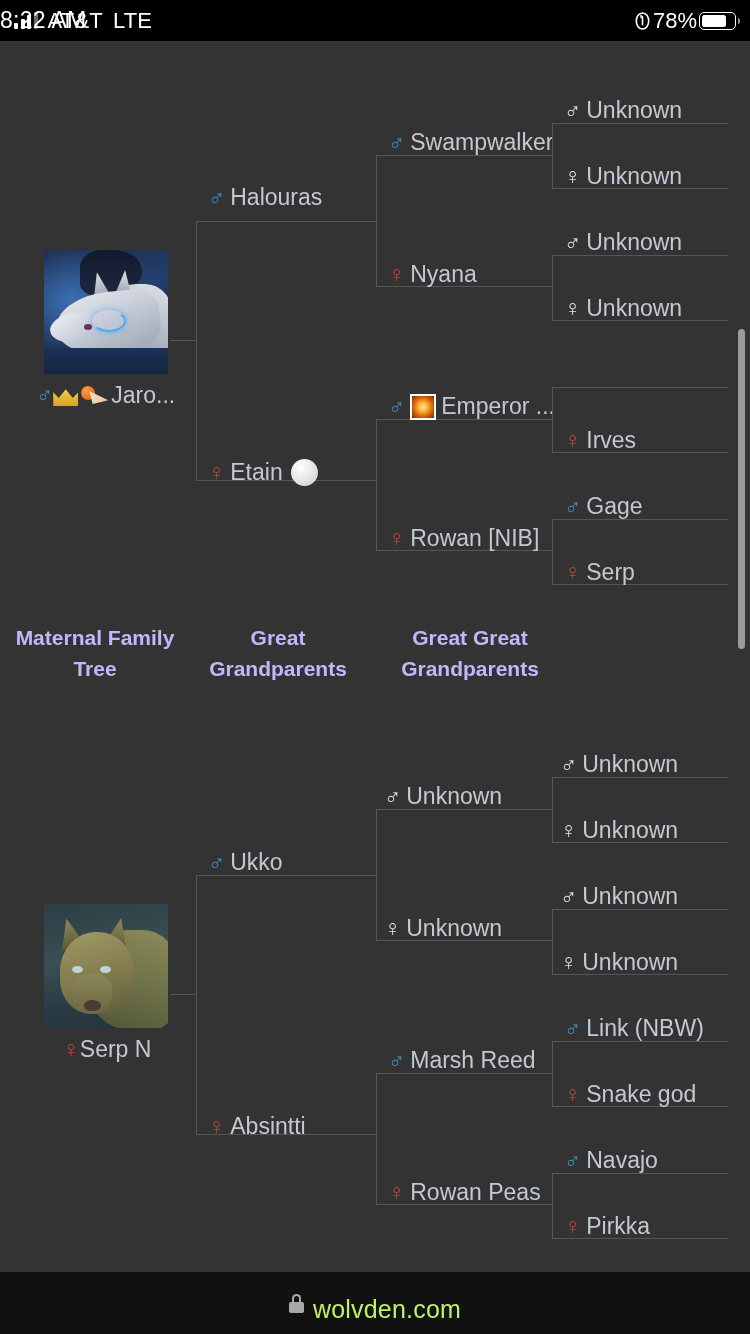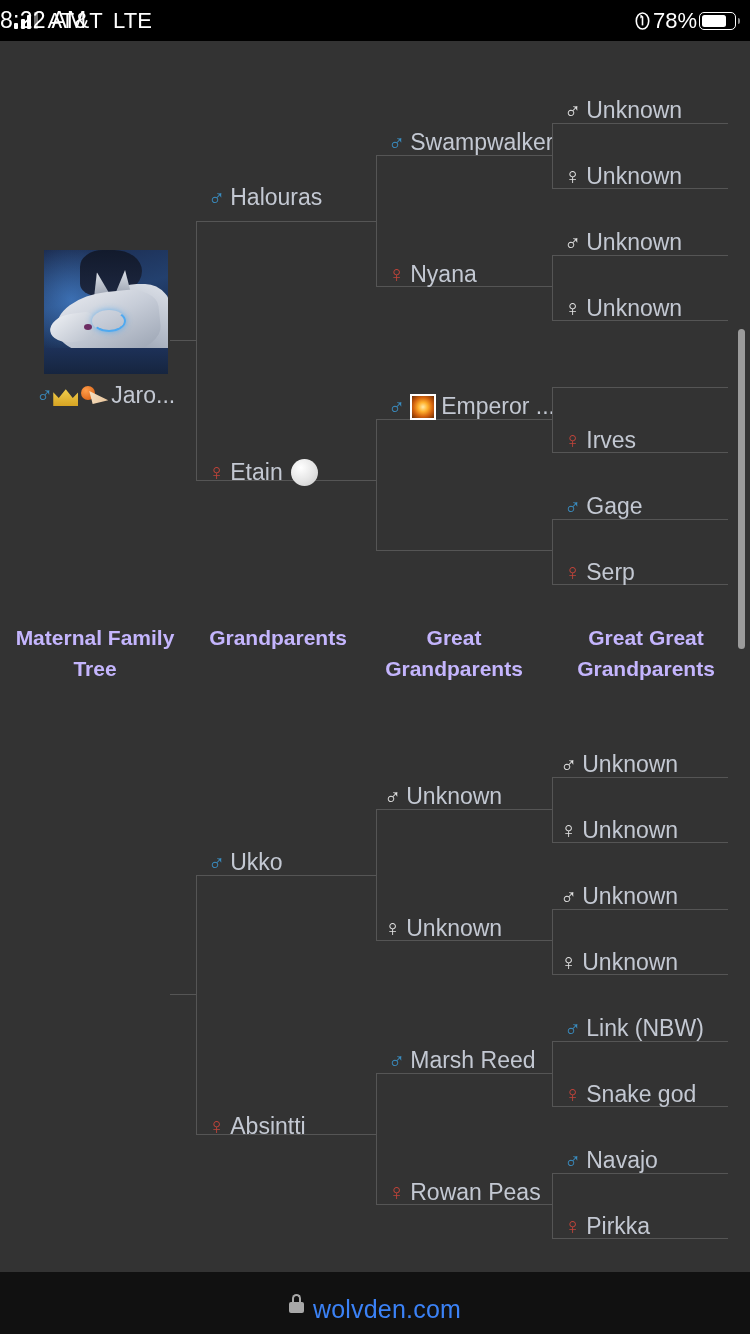--- a/index.html
+++ b/index.html
@@ -425,21 +425,21 @@
     border-radius: 5px 5px 0 0;
   }
   .lock-icon .body {
     position: absolute;
     left: 0; bottom: 0;
     width: 15px; height: 11px;
     background: #a8a8a8;
     border-radius: 2px;
   }
   .url-text {
-    color: #3b82f6;
+    color: #bef264;
     font-size: 25px;
     letter-spacing: 0.2px;
     margin-top: 13px;
   }
 </style>
 </head>
 <body>
 
 <div class="device">
 
@@ -508,20 +508,23 @@
         <span class="sym male">♂</span><span>Swampwalker</span>
       </div>
       <div class="node" style="left:388px; top:219px;">
         <span class="sym female">♀</span><span>Nyana</span>
       </div>
 
       <div class="bracket" style="left:376px; top:378px; width:176px; height:132px;"></div>
       <div class="node" style="left:388px; top:351px;">
         <span class="sym male">♂</span><span class="emoji-box"></span><span>Emperor ...</span>
       </div>
+      <div class="node" style="left:388px; top:483px;">
+        <span class="sym female">♀</span><span>Rowan [NIB]</span>
+      </div>
 
       <div class="bracket" style="left:552px; top:82px; width:176px; height:66px;"></div>
       <div class="node" style="left:564px; top:55px;">
         <span class="sym unknown">♂</span><span>Unknown</span>
       </div>
       <div class="node" style="left:564px; top:121px;">
         <span class="sym unknown">♀</span><span>Unknown</span>
       </div>
 
       <div class="bracket" style="left:552px; top:214px; width:176px; height:66px;"></div>
@@ -541,27 +544,41 @@
       <div class="node" style="left:564px; top:451px;">
         <span class="sym male">♂</span><span>Gage</span>
       </div>
       <div class="node" style="left:564px; top:517px;">
         <span class="sym female">♀</span><span>Serp</span>
       </div>
     </div>
 
     <div class="col-headers" style="position:absolute; top:565px; left:0;">
       <div class="col-header ch-0">Maternal Family Tree</div>
-      <div class="col-header ch-1">Grandparents</div>
       <div class="col-header ch-2">Great Grandparents</div>
       <div class="col-header ch-3">Great Great Grandparents</div>
     </div>
 
     <div class="tree" style="position:absolute; top:654px; left:0; width:750px; height:560px;">
 
+      <div class="portrait-wrap" style="left:44px; top:209px; width:126px;">
+        <div class="portrait wolf-b">
+          <div class="body"></div>
+          <div class="ear1"></div>
+          <div class="ear2"></div>
+          <div class="head"></div>
+          <div class="snout"></div>
+          <div class="eye1"></div>
+          <div class="eye2"></div>
+          <div class="nose"></div>
+        </div>
+        <div class="portrait-label">
+          <span class="sym female">♀</span><span>Serp N</span>
+        </div>
+      </div>
 
       <div class="stub" style="left:170px; top:299px; width:26px;"></div>
 
       <div class="bracket" style="left:196px; top:180px; width:180px; height:260px;"></div>
 
       <div class="node" style="left:208px; top:153px;">
         <span class="sym male">♂</span><span>Ukko</span>
       </div>
       <div class="node" style="left:208px; top:417px;">
         <span class="sym female">♀</span><span>Absintti</span>

